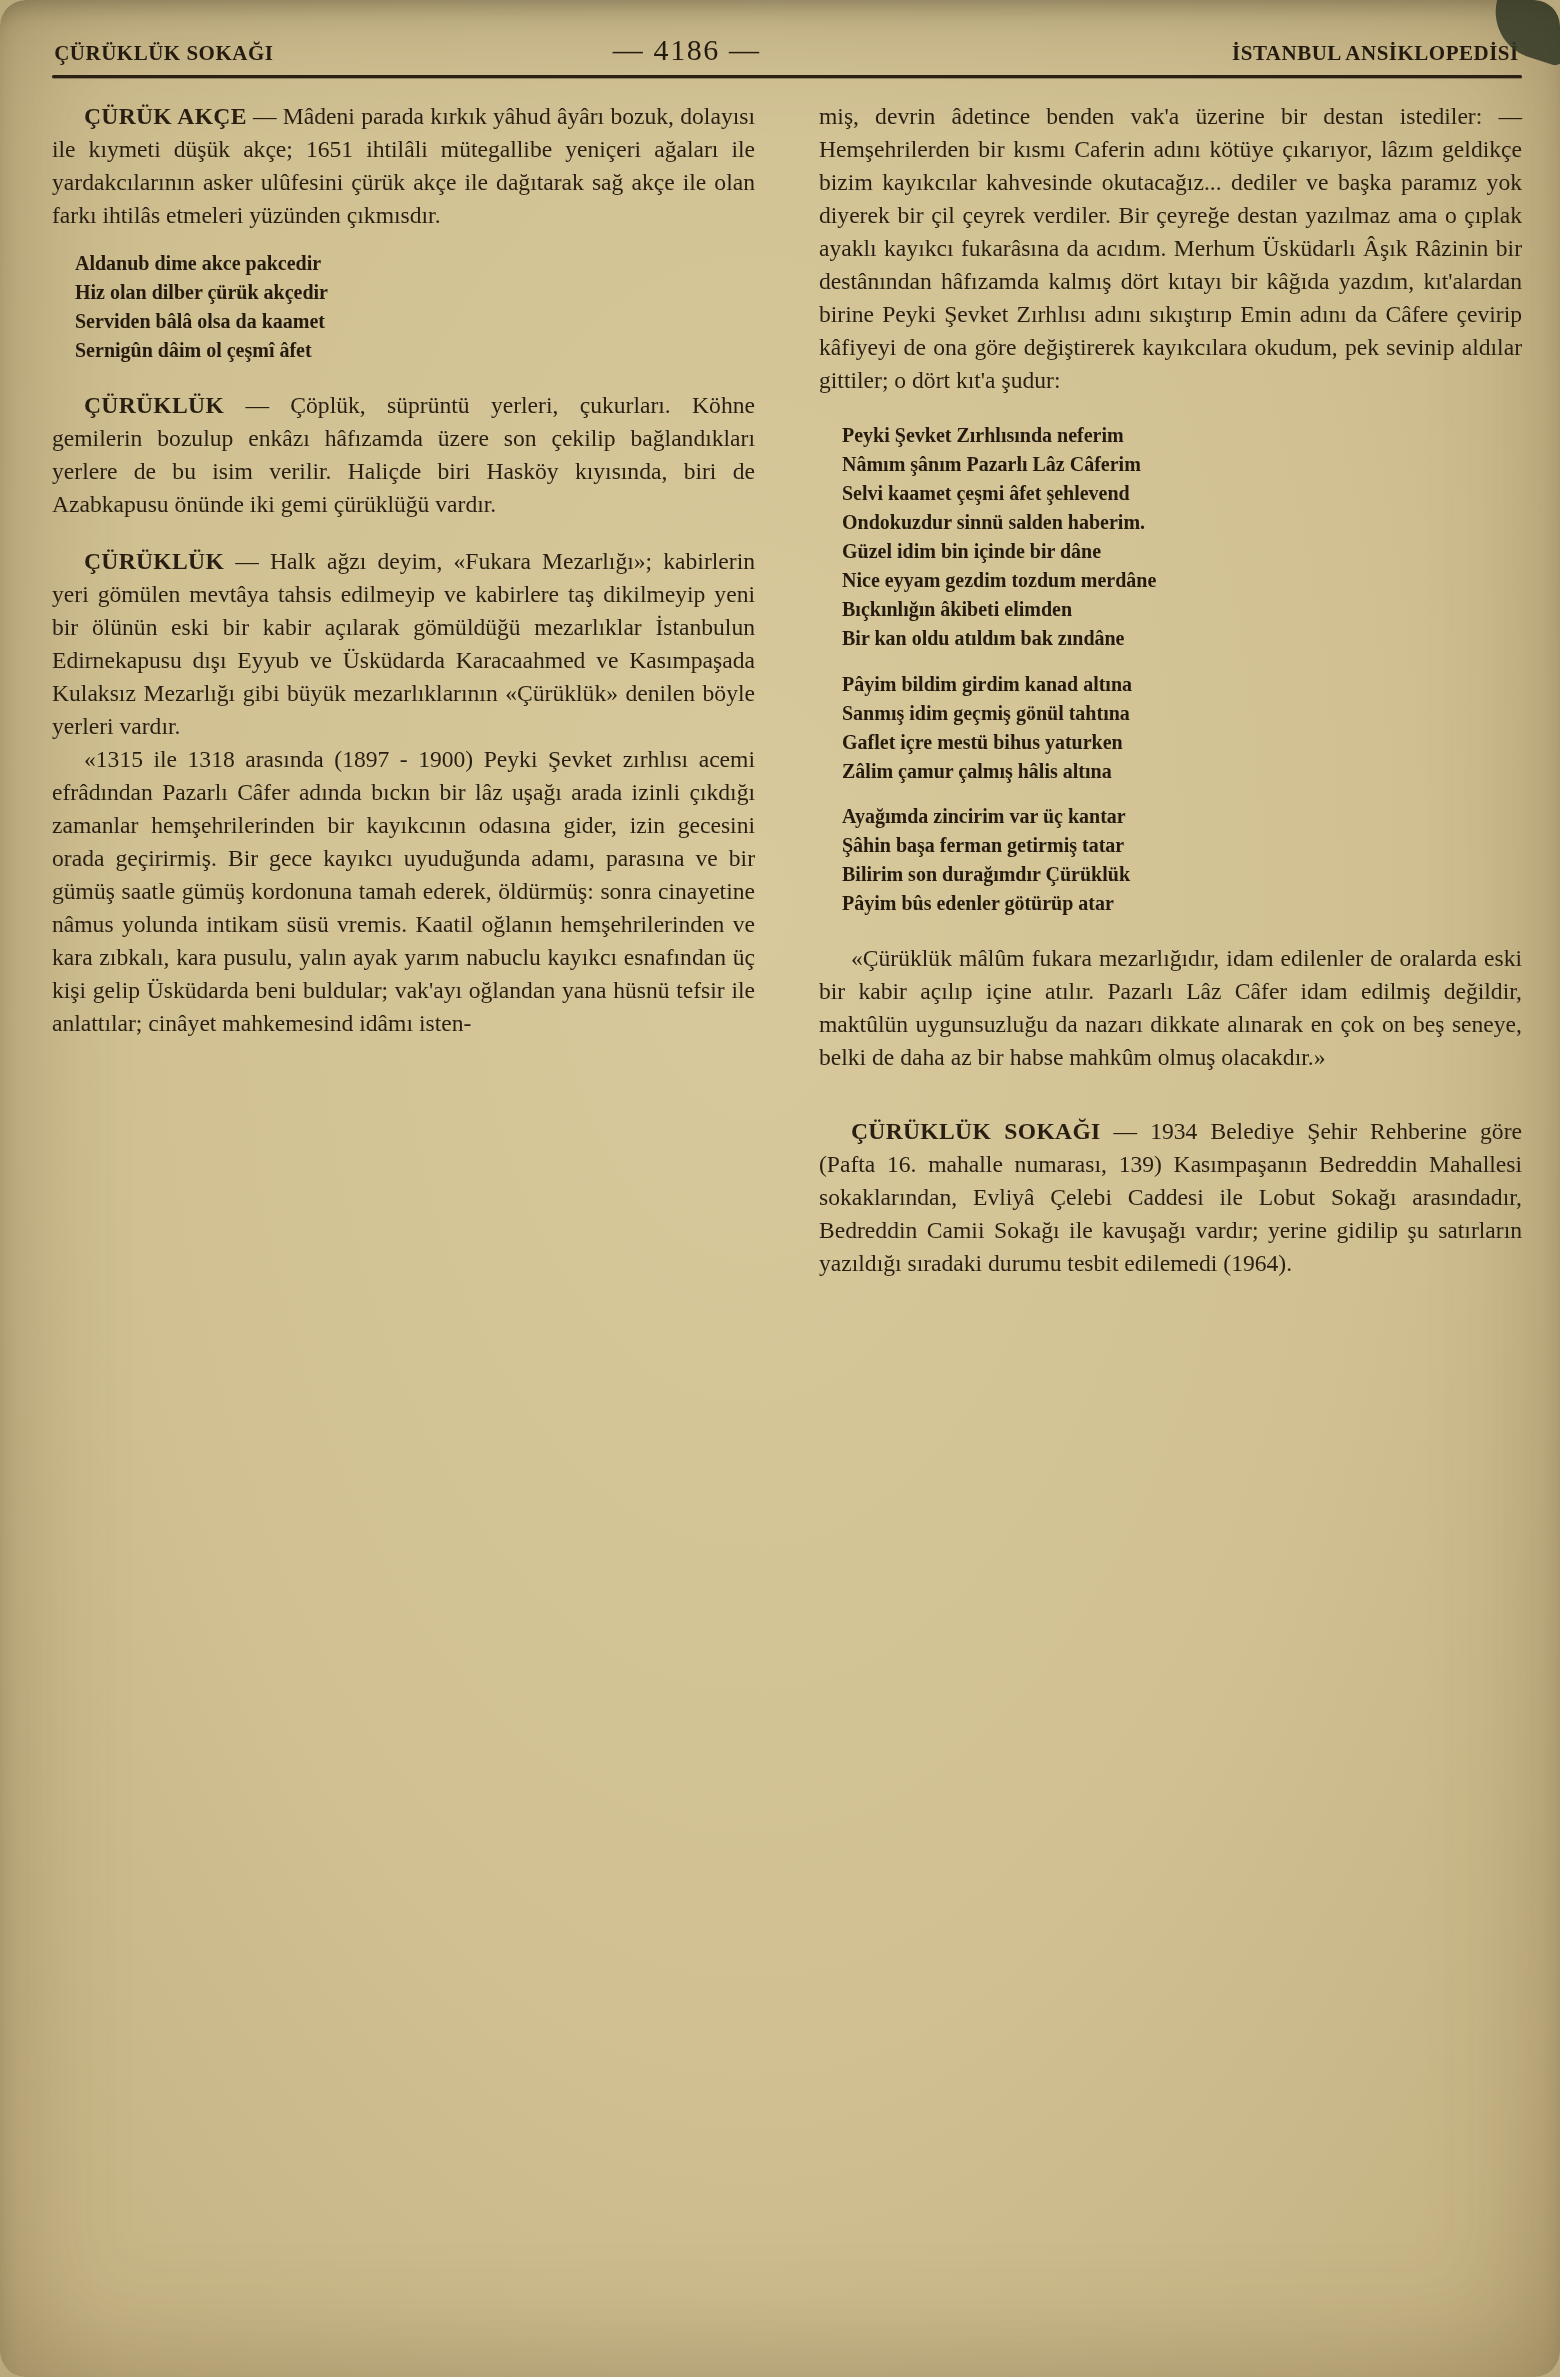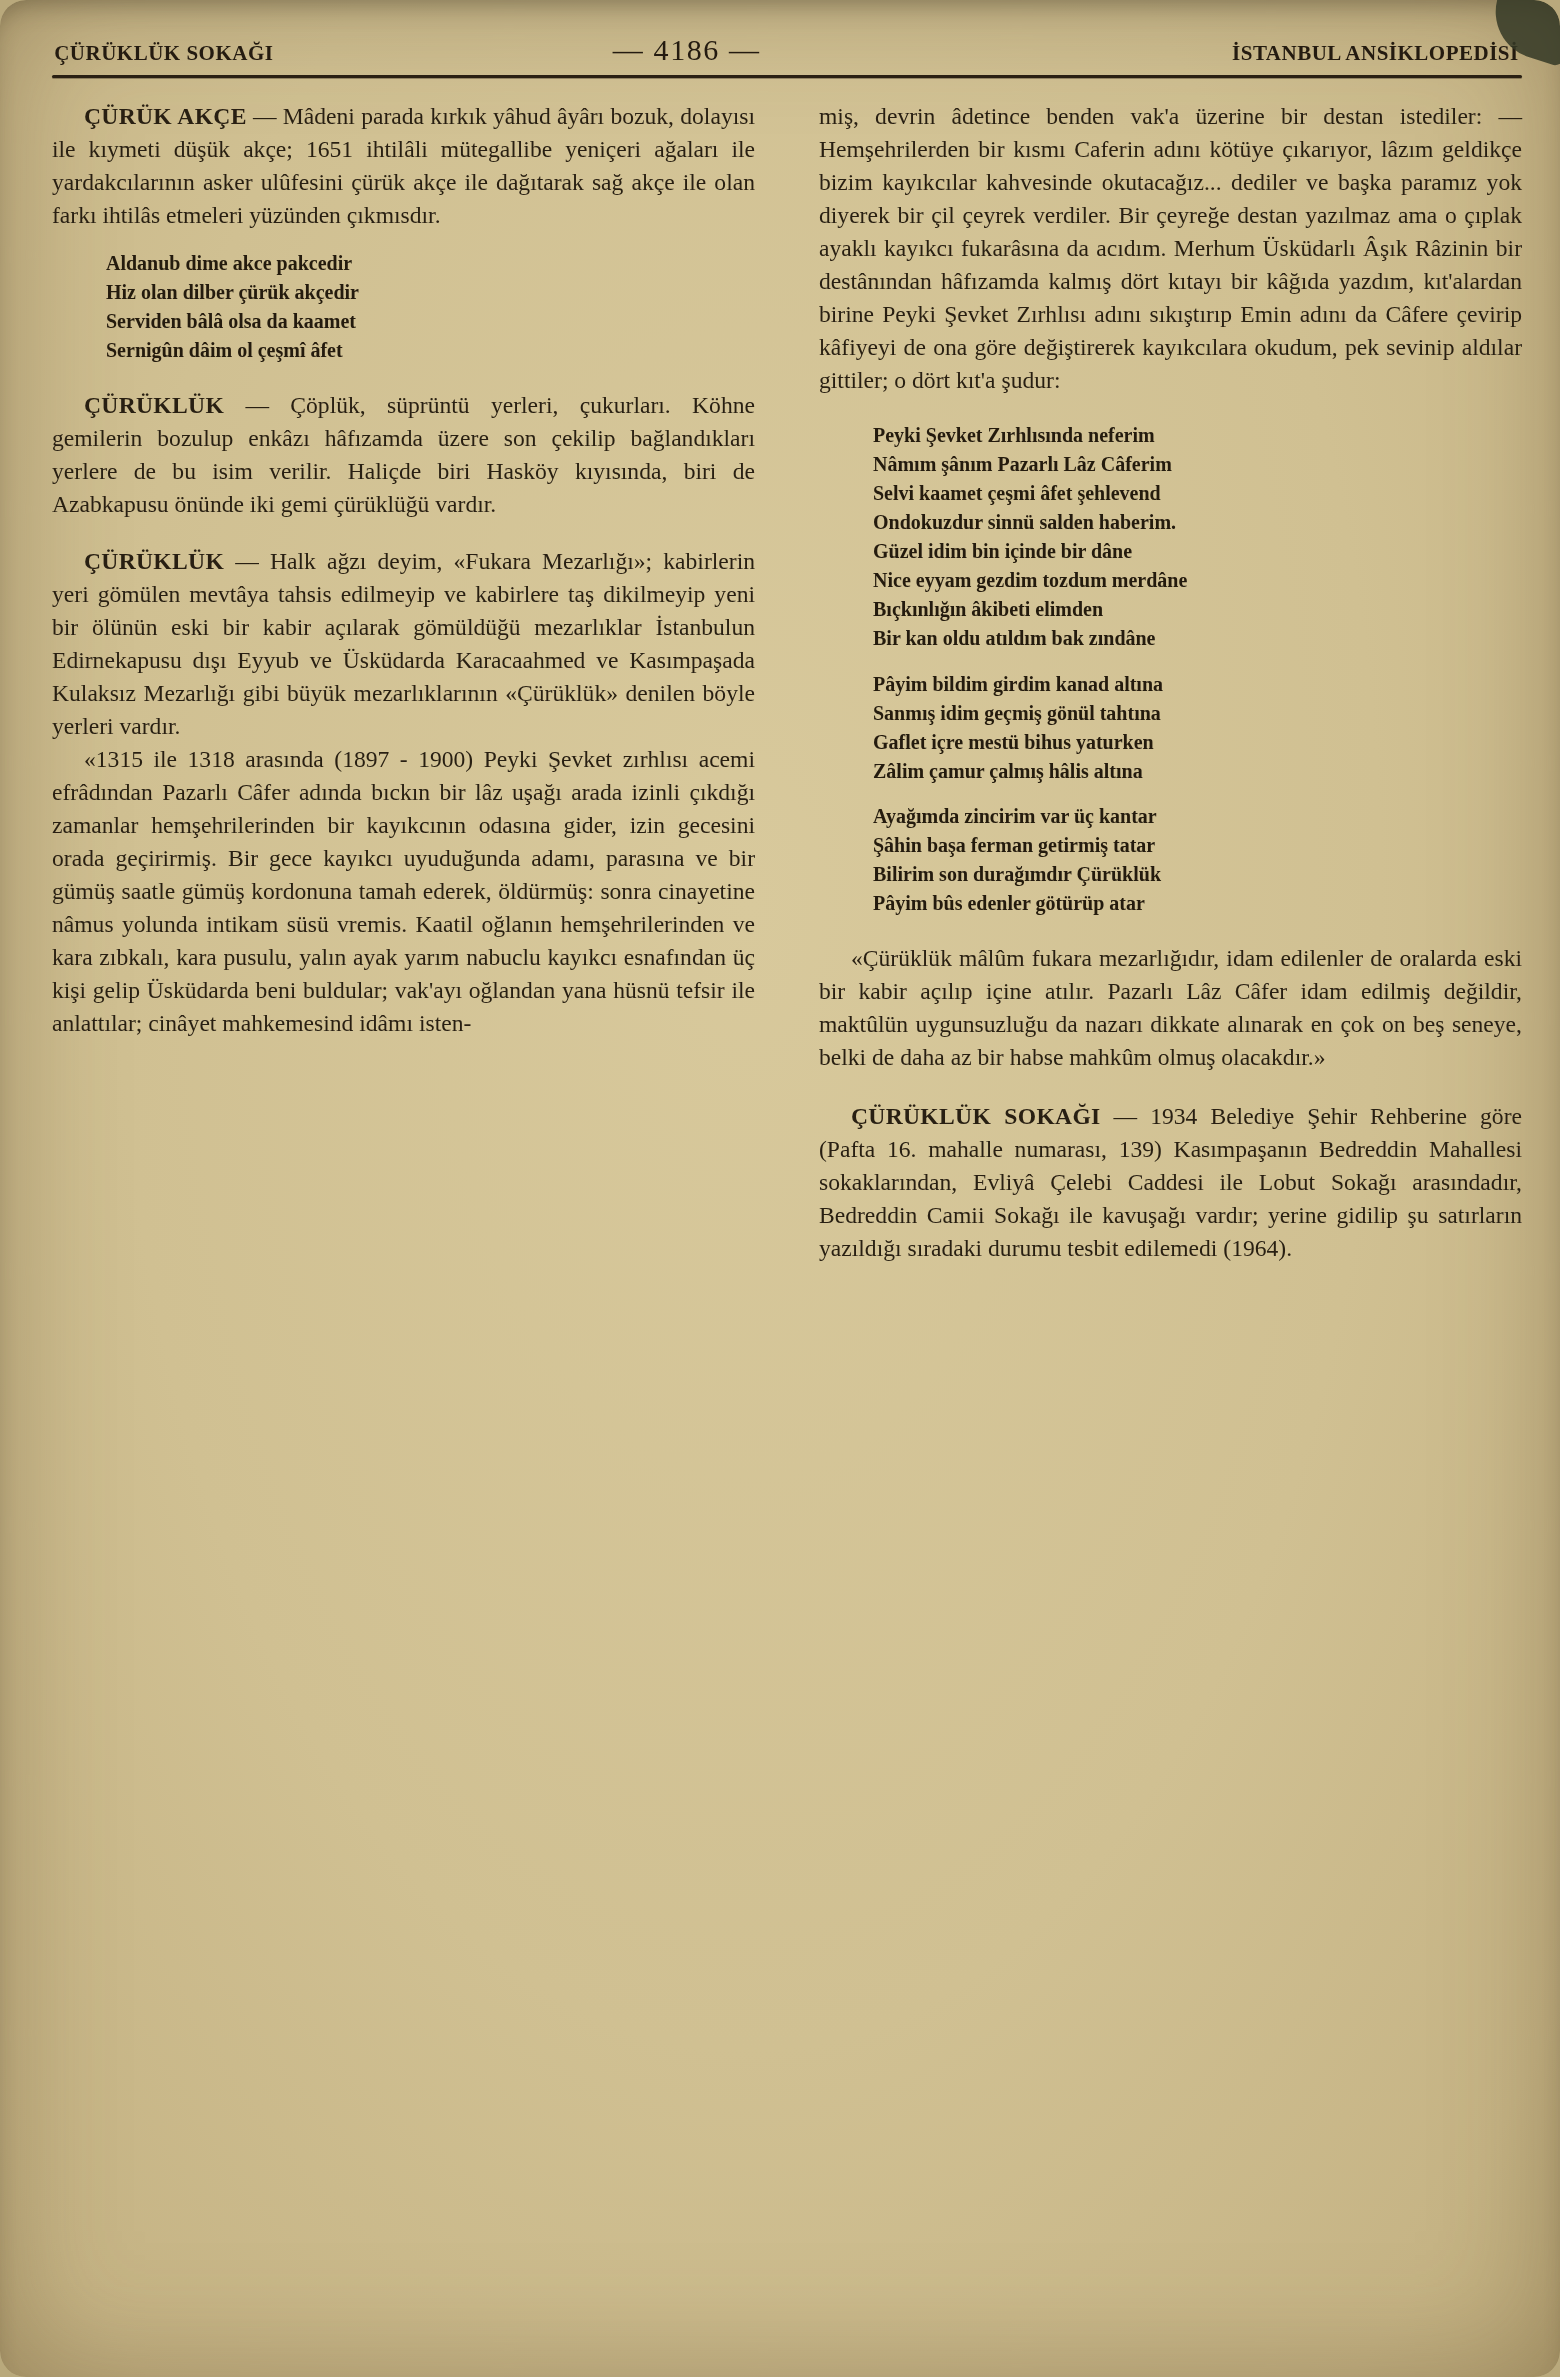--- a/index.html
+++ b/index.html
@@ -44,28 +44,28 @@
     font-size: 23.6px;
     line-height: 33px;
     text-align: justify;
     color: #281f12;
   }
   .entry, .para { text-indent: 32px; }
   .para.noindent { text-indent: 0; }
   .term { font-weight: bold; letter-spacing: 0.3px; }
   .gap { margin-top: 24px; }
   .gap-sm { margin-top: 16.4px; }
-  .gap-lg { margin-top: 26px; }
+  .gap-lg { margin-top: 41px; }
   .verse {
     font-weight: bold;
     font-size: 20px;
     line-height: 29px;
     white-space: pre-line;
     text-align: left;
-    margin-left: 54px;
+    margin-left: 23px;
     color: #241b0e;
   }
 </style>
 </head>
 <body>
 
 <div class="page">
 
   <div class="corner-stain"></div>
 

